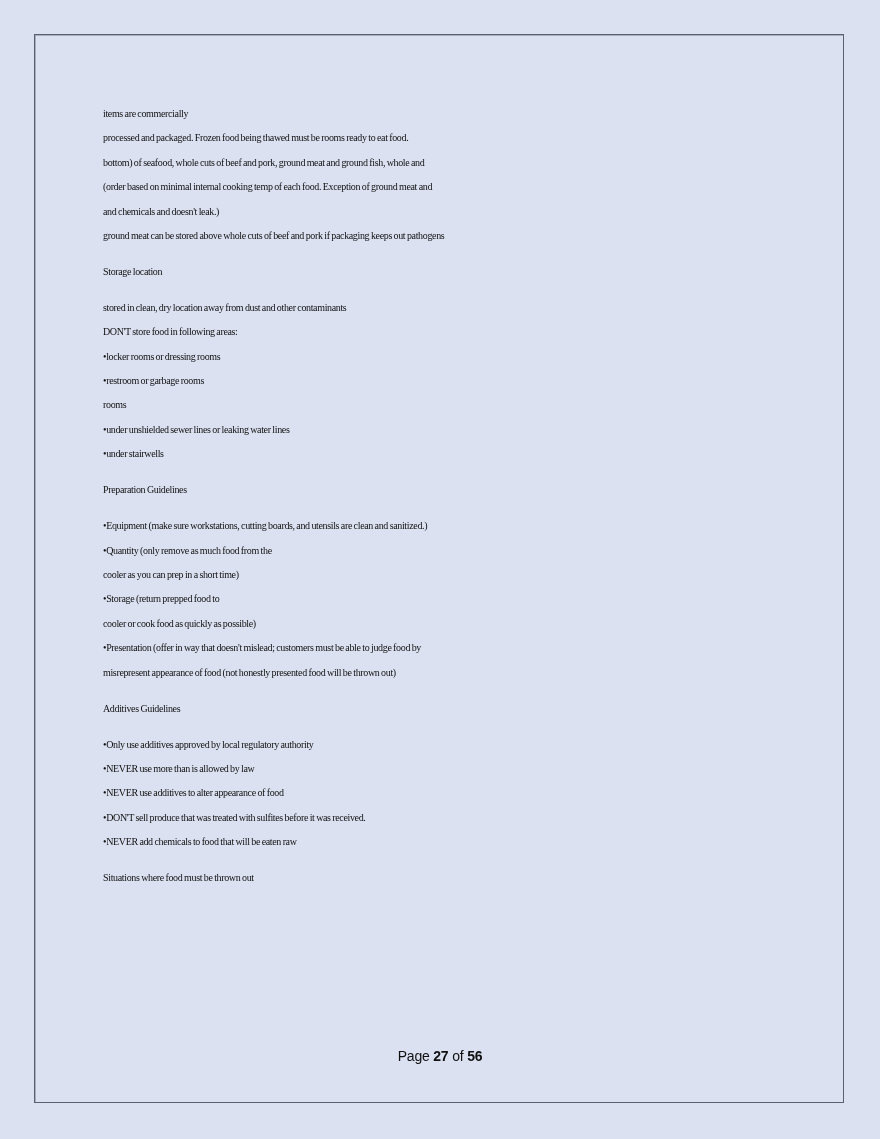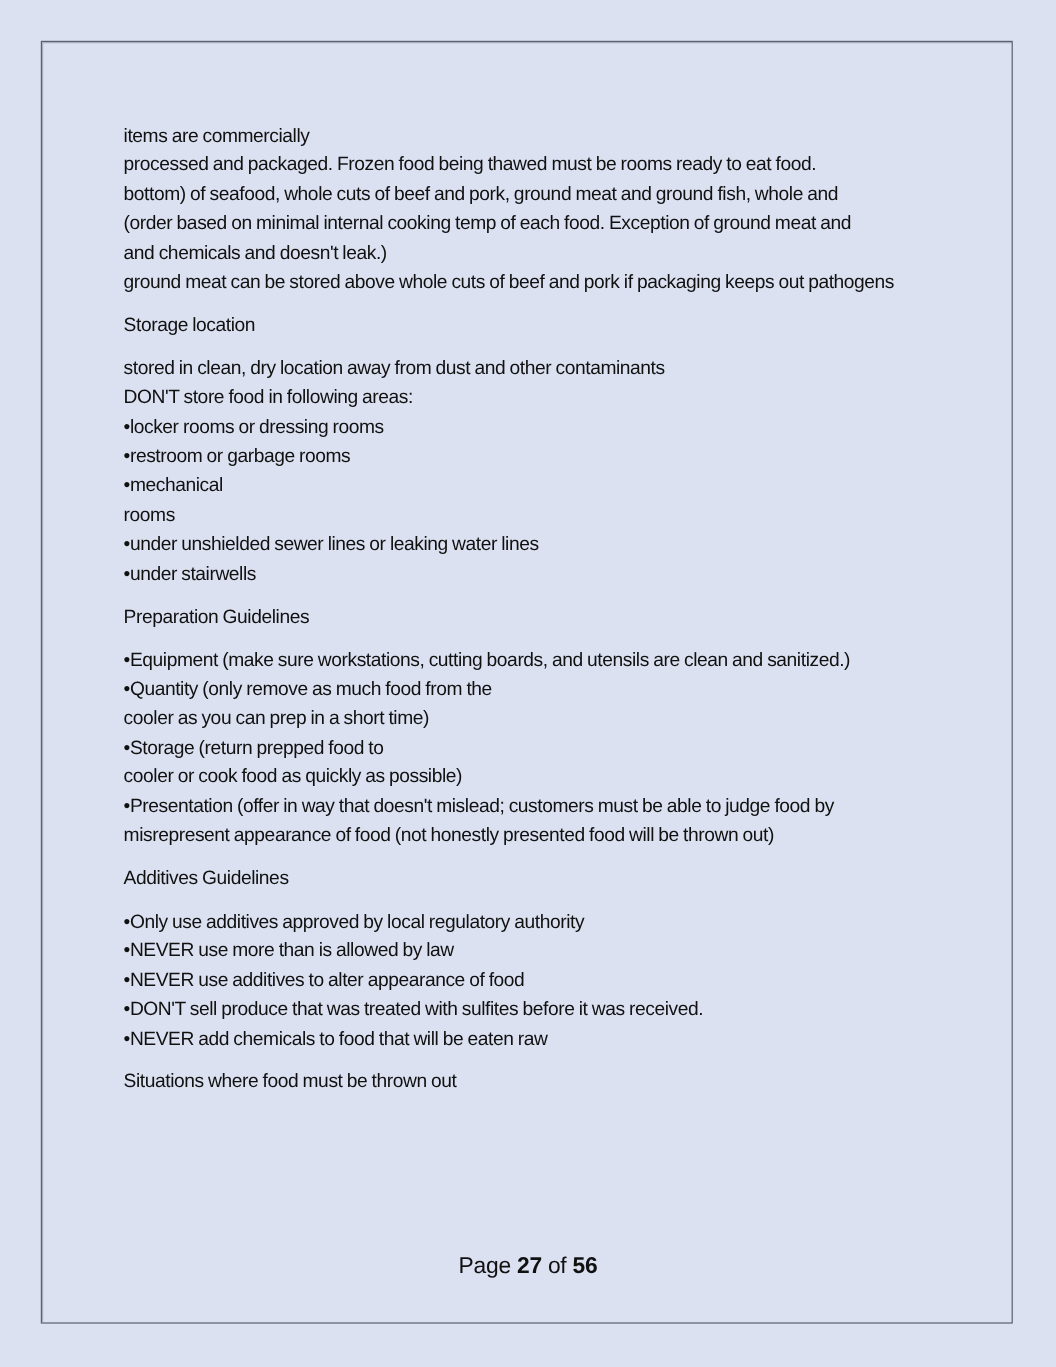--- a/index.html
+++ b/index.html
@@ -23,39 +23,40 @@
       height: 1069px;
       border: 1px solid #5b6070;
       box-shadow: inset 1px 1px 0 #a9afbf;
       box-sizing: border-box;
     }
     .content {
       position: absolute;
       left: 103px;
       top: 102px;
       width: 700px;
-      font-size: 16px;
+      font-size: 10px;
       letter-spacing: -0.35px;
       word-spacing: -0.5px;
+      font-family: Liberation Serif, serif;
     }
     .line {
       height: 24.4px;
       line-height: 24.4px;
       white-space: nowrap;
     }
     .gap {
       height: 11.6px;
     }
     .footer {
       position: absolute;
       left: 0;
       width: 880px;
       top: 1044px;
       text-align: center;
-      font-size: 19px;
+      font-size: 14px;
       letter-spacing: -0.2px;
       line-height: 24px;
     }
     .footer b {
       font-weight: bold;
     }
   </style>
 </head>
 <body>
 
@@ -74,21 +75,20 @@
 
   <div class="gap"></div>
 
   <section>
     <div class="line">Storage location</div>
     <div class="gap"></div>
     <div class="line">stored in clean, dry location away from dust and other contaminants</div>
     <div class="line">DON'T store food in following areas:</div>
     <div class="line">•locker rooms or dressing rooms</div>
     <div class="line">•restroom or garbage rooms</div>
-    <div class="line">•mechanical</div>
     <div class="line">rooms</div>
     <div class="line">•under unshielded sewer lines or leaking water lines</div>
     <div class="line">•under stairwells</div>
   </section>
 
   <div class="gap"></div>
 
   <section>
     <div class="line">Preparation Guidelines</div>
     <div class="gap"></div>

